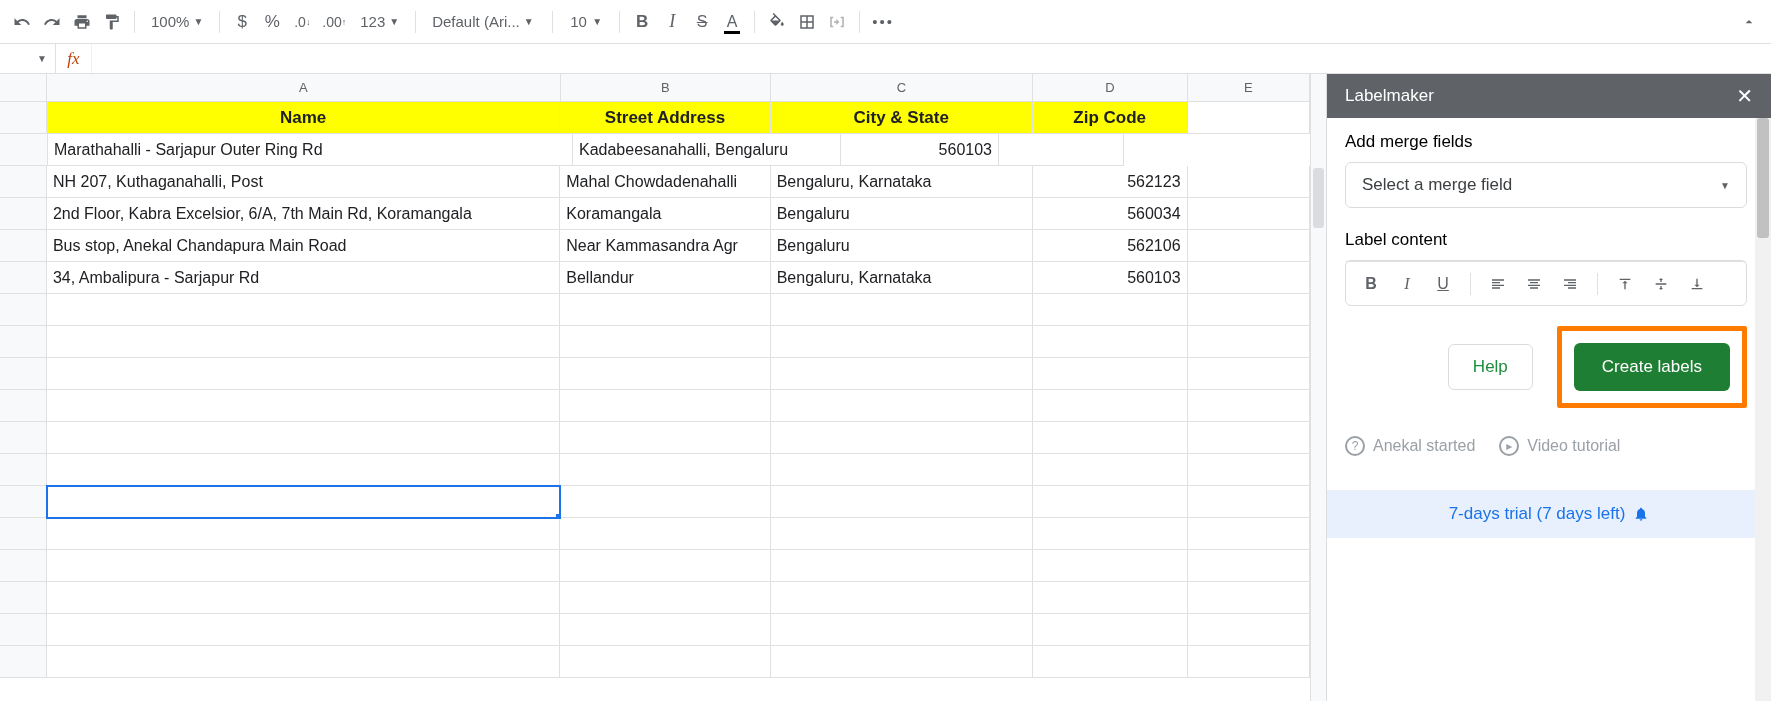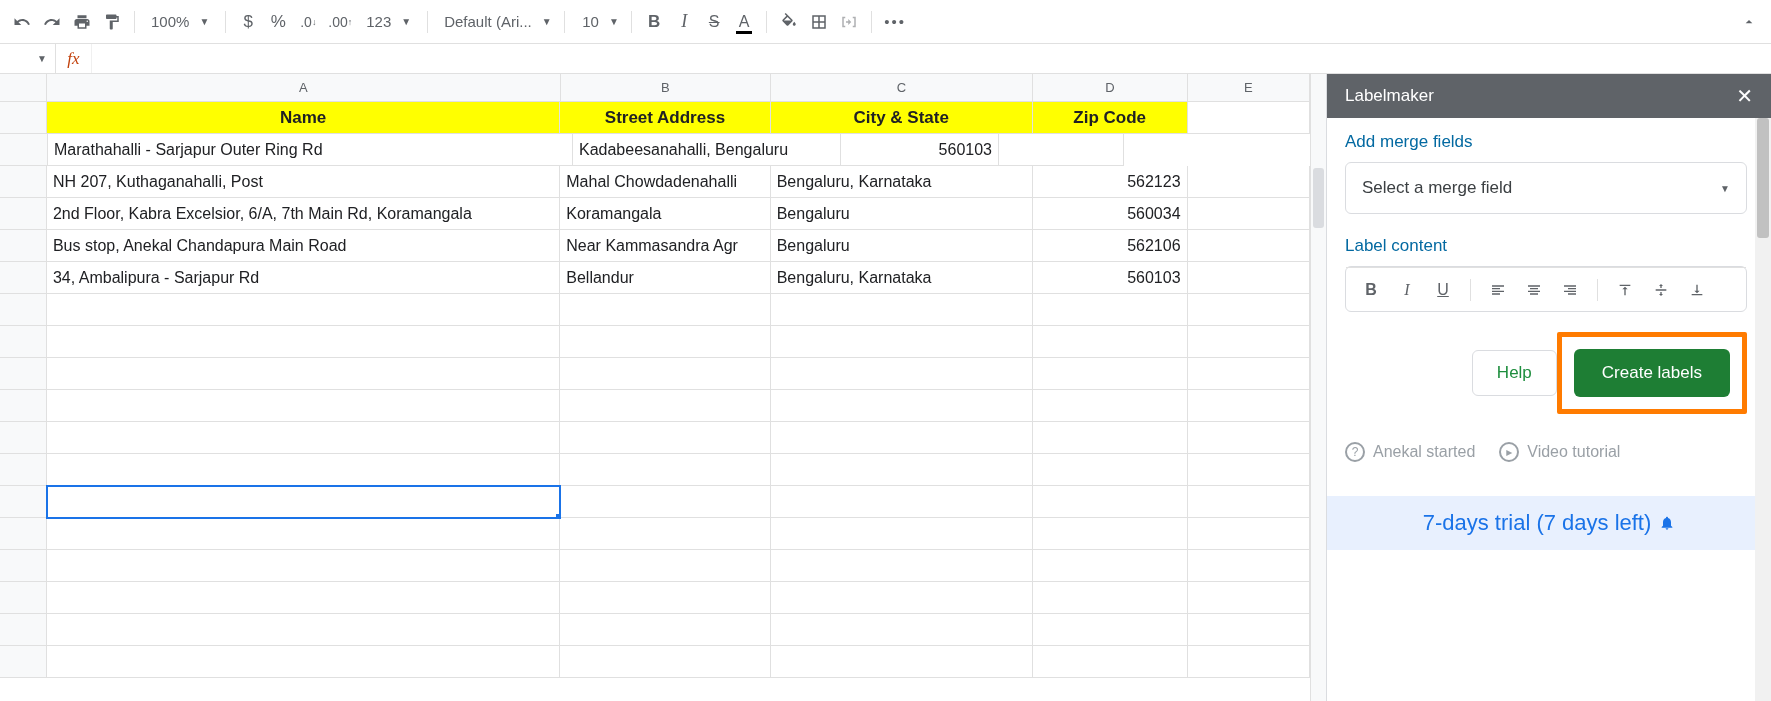--- a/index.html
+++ b/index.html
@@ -4,21 +4,21 @@
 <style>
 * { box-sizing: border-box; margin: 0; padding: 0; }
 body { font-family: Arial, sans-serif; font-size: 14px; color: #202124; background: #fff; overflow: hidden; }
 
 .app { display: flex; flex-direction: column; height: 701px; width: 1771px; }
 
 
 .toolbar { display: flex; align-items: center; height: 44px; padding: 0 8px; gap: 2px; border-bottom: 1px solid #e0e0e0; position: relative; }
 .tb-btn { display:inline-flex; align-items:center; justify-content:center; min-width:28px; height:28px; padding:0 4px; border:none; background:none; border-radius:4px; cursor:pointer; color:#5f6368; font-size:15px; }
 .tb-sep { width:1px; height:22px; background:#e0e0e0; margin:0 6px; }
-.tb-drop { display:inline-flex; align-items:center; gap:10px; padding:0 8px; height:28px; color:#5f6368; cursor:pointer; border-radius:4px; font-size:15px; }
+.tb-drop { display:inline-flex; align-items:center; gap:4px; padding:0 8px; height:28px; color:#5f6368; cursor:pointer; border-radius:4px; font-size:15px; }
 .tb-font { width:120px; overflow:hidden; text-overflow:ellipsis; white-space:nowrap; }
 .tb-size { width:50px; border:1px solid transparent; }
 .tb-chevron { font-size:10px; color:#5f6368; }
 .tb-text-color { position:relative; }
 .tb-text-color::after { content:''; position:absolute; bottom:2px; left:6px; right:6px; height:3px; background:#000; }
 .toolbar-right { margin-left:auto; }
 .icon-svg { width:18px; height:18px; fill:#5f6368; }
 .icon-svg-sm { width:16px; height:16px; fill:#5f6368; }
 
 
@@ -51,38 +51,38 @@
 
 .vscroll { width:16px; background:#f8f9fa; border-left:1px solid #e0e0e0; position:relative; }
 .vscroll::before { content:''; position:absolute; top:94px; left:2px; right:2px; height:60px; background:#dadce0; border-radius:3px; }
 
 
 .sidebar { width:445px; border-left:1px solid #dadce0; display:flex; flex-direction:column; background:#fff; }
 .sb-title { background:#5f6368; color:#fff; height:44px; display:flex; align-items:center; padding:0 18px; font-size:17px; font-weight:500; }
 .sb-close { margin-left:auto; cursor:pointer; color:#fff; font-size:20px; }
 .sb-scroll { flex:1; overflow-y:auto; padding:0 0 0 0; position:relative; }
 .sb-inner { padding:14px 24px 14px 18px; }
-.sb-label { font-size:17px; margin-bottom:10px; color:#0369a1; }
-.sb-select { width:100%; border:1px solid #dadce0; border-radius:6px; height:52px; display:flex; align-items:center; justify-content:space-between; padding:0 16px; font-size:17px; color:#3c4043; cursor:pointer; margin-bottom:22px; }
+.sb-label { font-size:17px; margin-bottom:10px; color:#000000; }
+.sb-select { width:100%; border:1px solid #dadce0; border-radius:6px; height:46px; display:flex; align-items:center; justify-content:space-between; padding:0 16px; font-size:17px; color:#3c4043; cursor:pointer; margin-bottom:22px; }
 .sb-editor { border:1px solid #dadce0; border-radius:6px; margin-bottom:20px; }
 .sb-editor-content { padding:14px 16px; min-height:140px; font-size:17px; line-height:1.7; color:#202124; }
 .sb-editor-tb { border-top:1px solid #e0e0e0; height:44px; display:flex; align-items:center; padding:0 10px; gap:6px; }
 .sb-tb-btn { width:30px; height:30px; display:inline-flex; align-items:center; justify-content:center; border:none; background:none; border-radius:4px; cursor:pointer; color:#5f6368; font-size:16px; }
 .sb-tb-sep { width:1px; height:22px; background:#e0e0e0; margin:0 6px; }
 
-.sb-actions { display:flex; justify-content:flex-end; gap:0; align-items:center; margin-bottom:28px; }
+.sb-actions { display:flex; justify-content:flex-end; gap:24px; align-items:center; margin-bottom:28px; }
 .btn-help { border:1px solid #dadce0; background:#fff; color:#1e8e3e; padding:12px 24px; border-radius:6px; font-size:17px; cursor:pointer; }
 .highlight-box { border:5px solid #ff7b00; padding:12px 12px; border-radius:2px; }
 .btn-create { background:#1e7e34; color:#fff; border:none; padding:14px 28px; border-radius:6px; font-size:17px; cursor:pointer; }
 
 .sb-links { display:flex; gap:24px; color:#9aa0a6; font-size:16px; margin-bottom:20px; }
 .sb-link { display:inline-flex; align-items:center; gap:8px; cursor:pointer; }
 .sb-link-icon { width:20px; height:20px; border:2px solid #9aa0a6; border-radius:50%; display:inline-flex; align-items:center; justify-content:center; font-size:12px; }
 
-.sb-trial { background:#e8f0fe; text-align:center; padding:14px; color:#1a73e8; font-size:22px; display:flex; align-items:center; justify-content:center; gap:8px; }
+.sb-trial { background:#e8f0fe; text-align:center; padding:14px; color:#1a73e8; font-size:17px; display:flex; align-items:center; justify-content:center; gap:8px; }
 .bell-icon { width:16px; height:16px; fill:#1a73e8; }
 
 .sb-scrollbar { position:absolute; right:0; top:0; bottom:0; width:16px; background:#f1f1f1; }
 .sb-scrollbar::before { content:''; position:absolute; top:0; left:2px; right:2px; height:120px; background:#c1c1c1; border-radius:3px; }
 </style>
 </head>
 <body>
 
 <div class="app">
 

